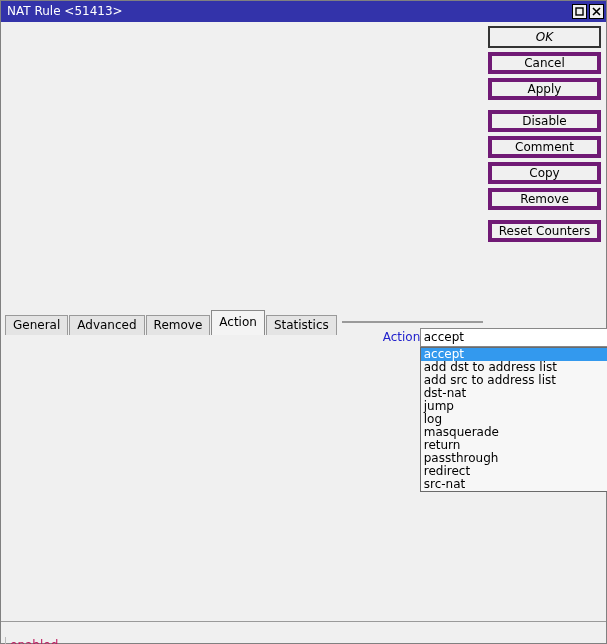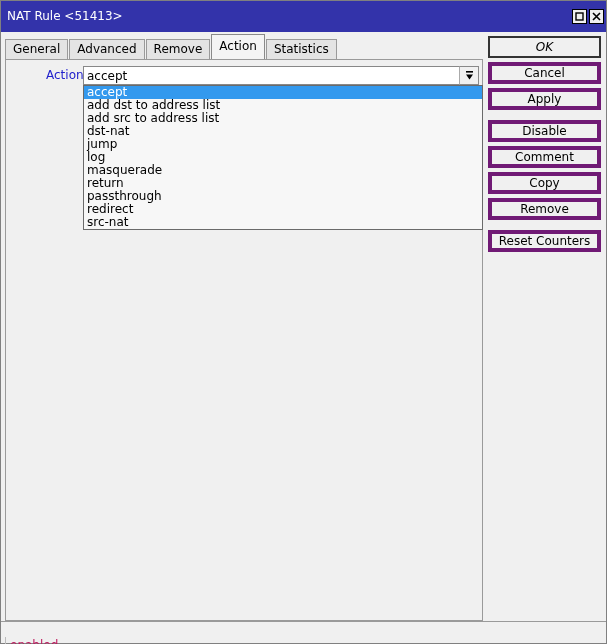--- a/index.html
+++ b/index.html
@@ -12,21 +12,21 @@
   }
   #window {
     position: relative;
     width: 607px; height: 644px;
     background: #f0f0f0;
     border: 1px solid #808080;
     display: flex; flex-direction: column;
   }
   
   #titlebar {
-    height: 31px;
+    height: 21px;
     background: #3333aa;
     display: flex; align-items: center;
     padding: 0 2px 0 6px;
     flex: 0 0 auto;
   }
   #title-text {
     color: #ffffff;
     font-size: 12px;
     line-height: 21px;
     white-space: nowrap;
@@ -45,21 +45,21 @@
   
   #body {
     flex: 1 1 auto;
     position: relative;
     display: flex;
     padding: 0;
   }
   #left-col {
     width: 485px;
     position: relative;
-    display: flex; flex-direction: column;
+    display: flex; flex-direction: row; align-items: center;
   }
   
   #tabstrip {
     height: 27px;
     position: relative;
     display: flex;
     align-items: flex-end;
     padding-left: 4px;
     flex: 0 0 auto;
   }

